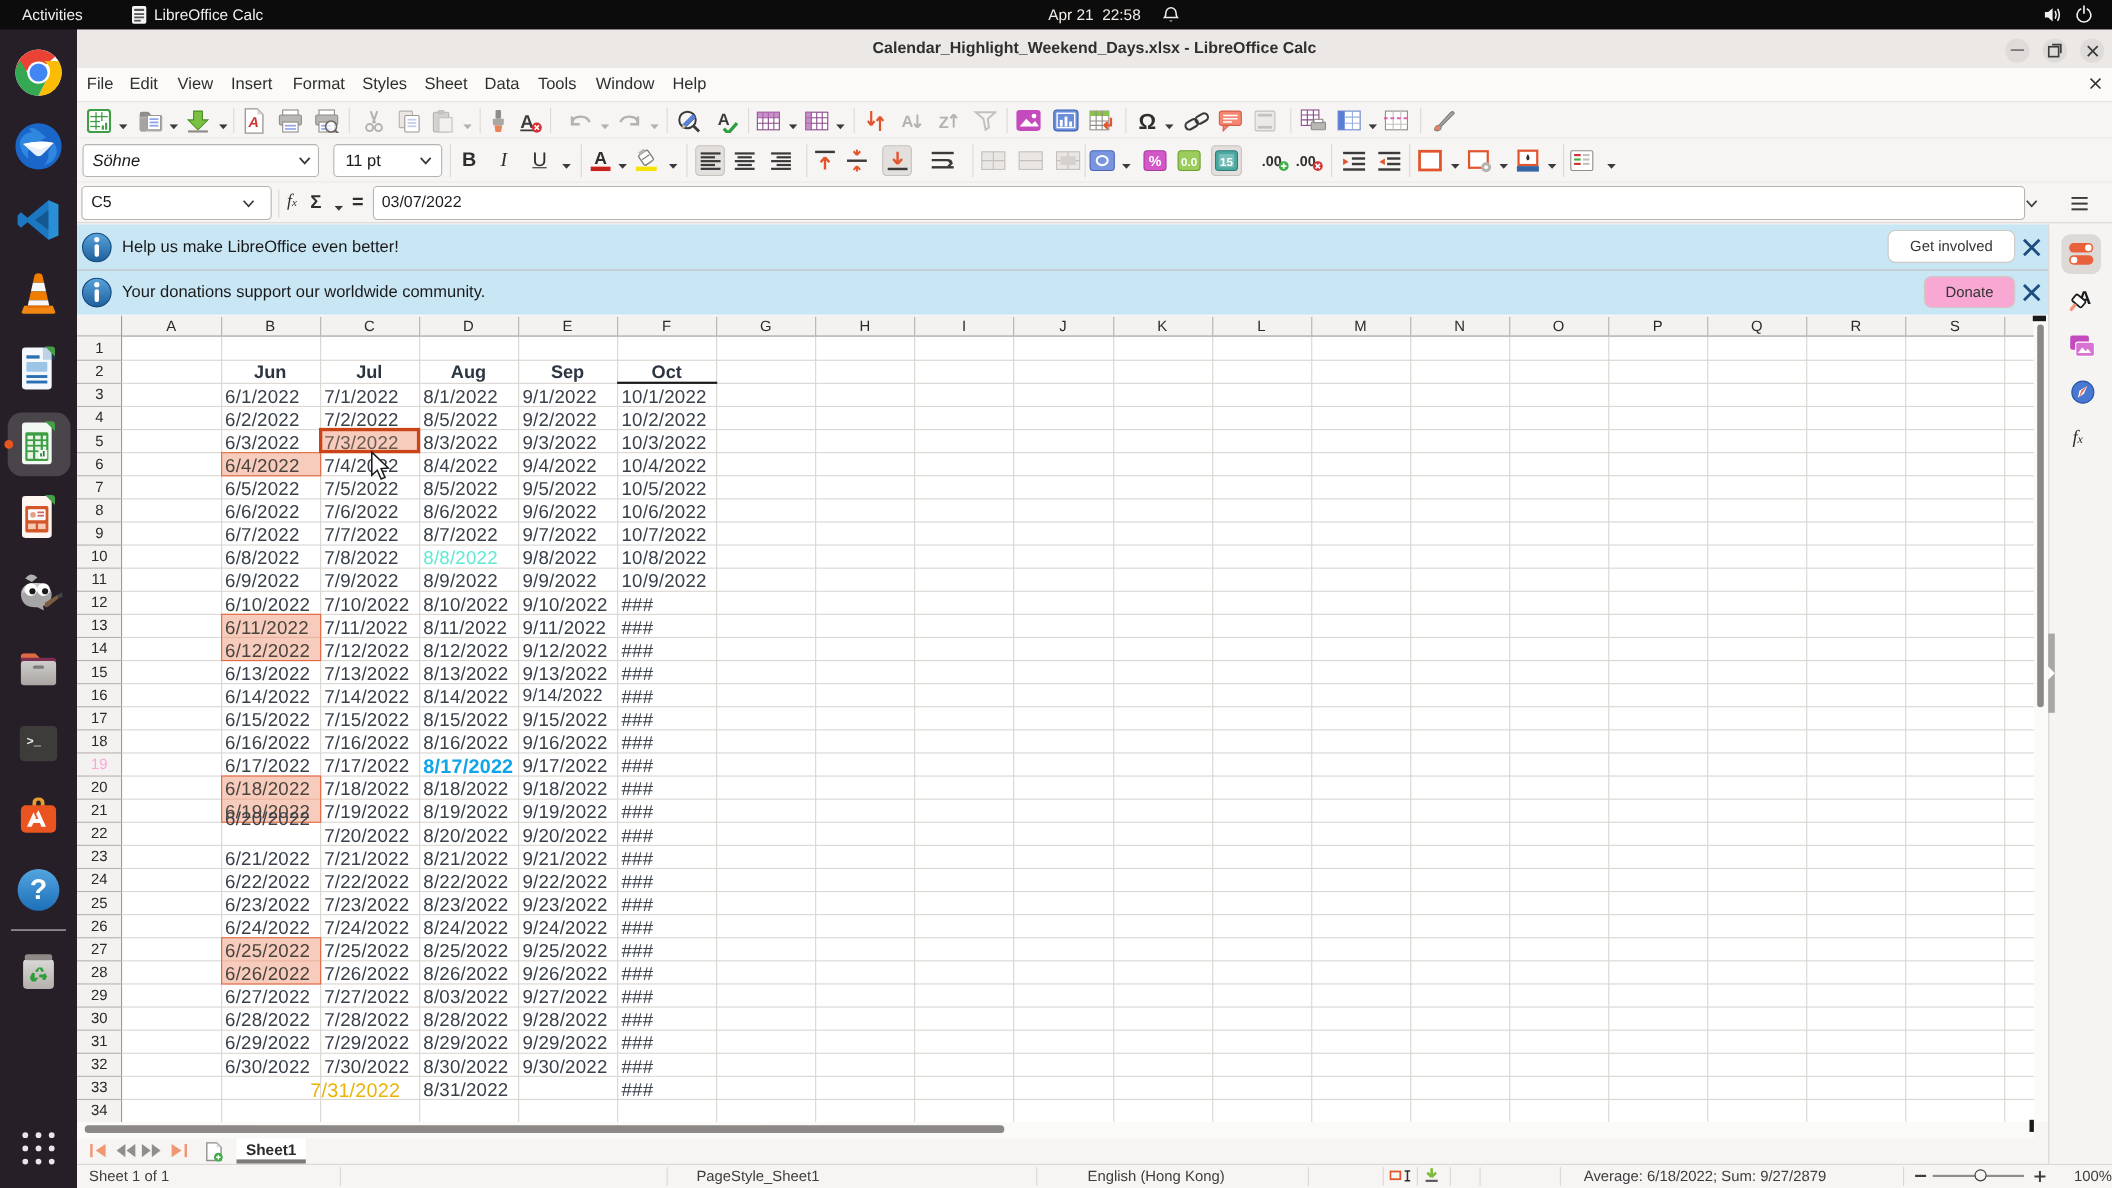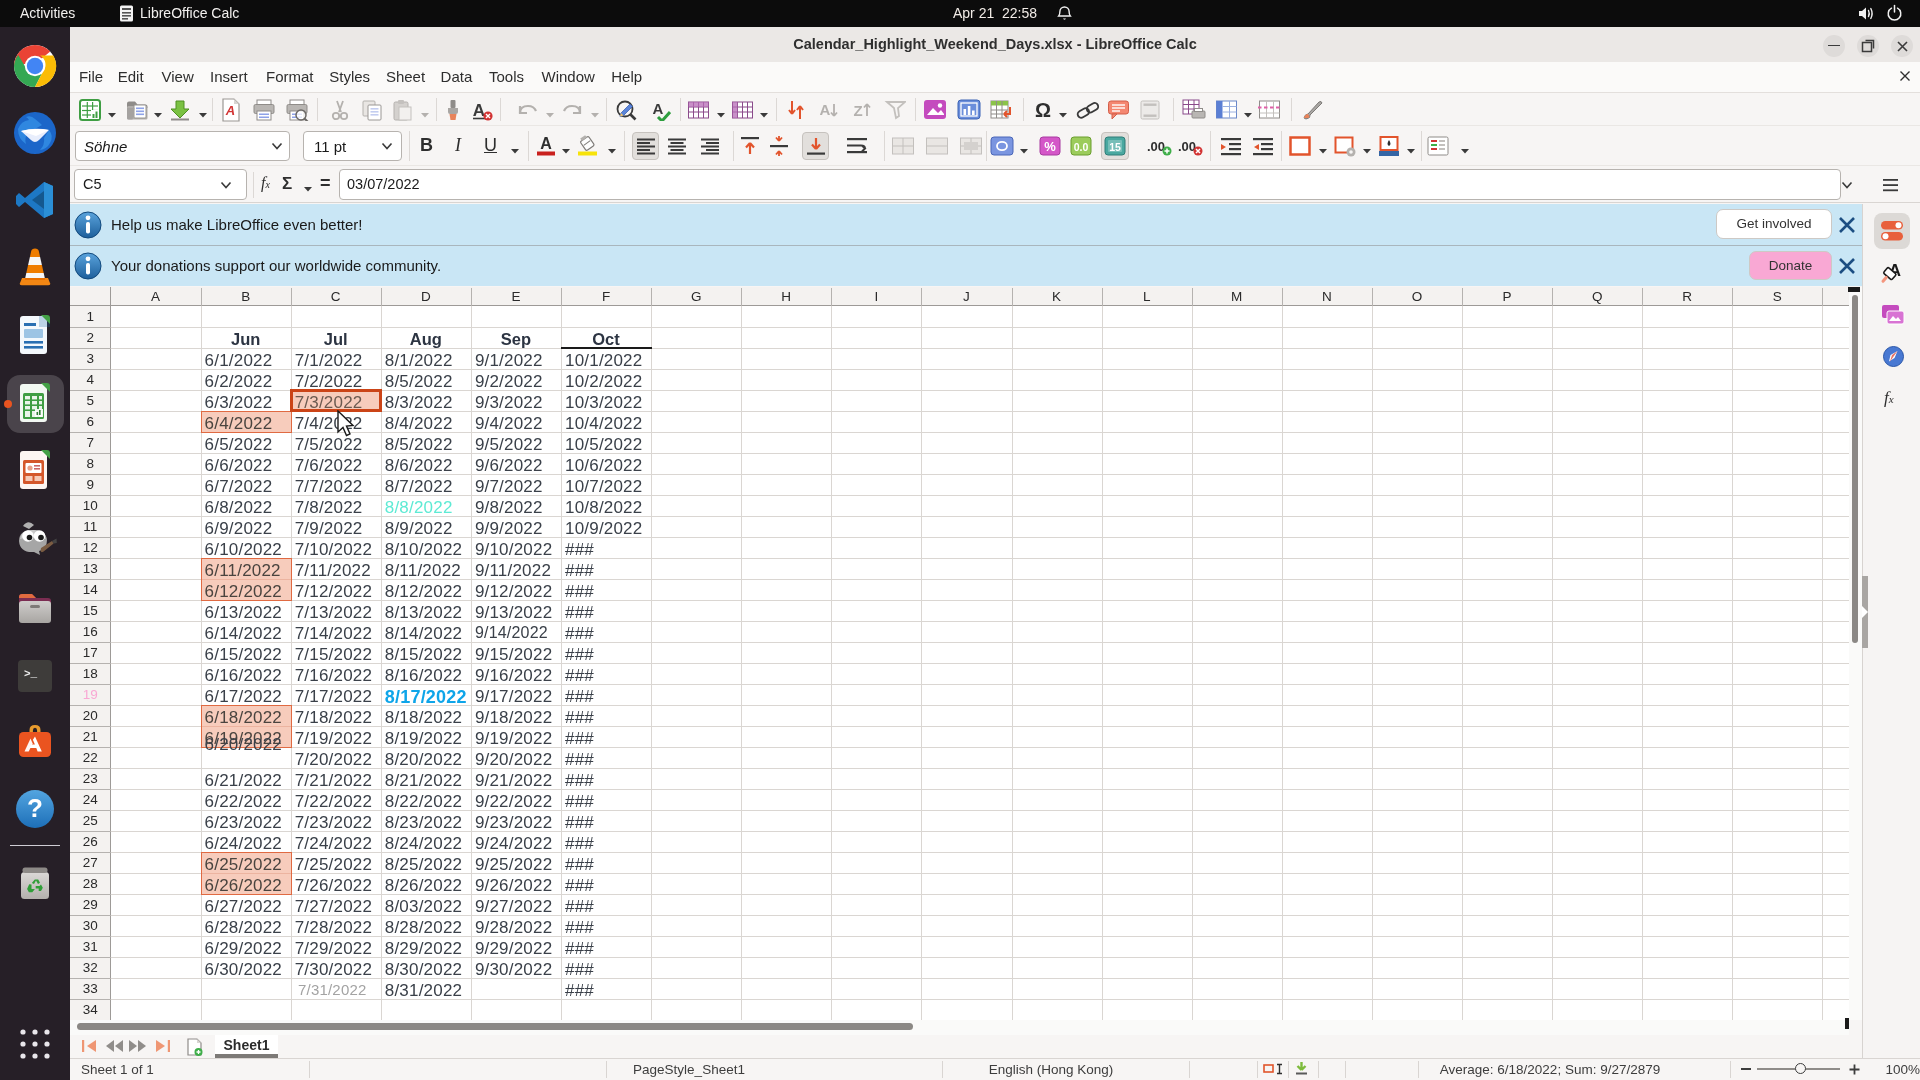--- a/index.html
+++ b/index.html
@@ -923,21 +923,21 @@
 <div class="ab" style="left:294.7px;top:771.0px;width:84.1px;height:17px;font-size:17px;letter-spacing:0.2px;color:#3a4049;white-space:nowrap;">7/21/2022</div>
 <div class="ab" style="left:294.7px;top:792.0px;width:84.1px;height:17px;font-size:17px;letter-spacing:0.2px;color:#3a4049;white-space:nowrap;">7/22/2022</div>
 <div class="ab" style="left:294.7px;top:813.0px;width:84.1px;height:17px;font-size:17px;letter-spacing:0.2px;color:#3a4049;white-space:nowrap;">7/23/2022</div>
 <div class="ab" style="left:294.7px;top:834.0px;width:84.1px;height:17px;font-size:17px;letter-spacing:0.2px;color:#3a4049;white-space:nowrap;">7/24/2022</div>
 <div class="ab" style="left:294.7px;top:855.0px;width:84.1px;height:17px;font-size:17px;letter-spacing:0.2px;color:#3a4049;white-space:nowrap;">7/25/2022</div>
 <div class="ab" style="left:294.7px;top:876.0px;width:84.1px;height:17px;font-size:17px;letter-spacing:0.2px;color:#3a4049;white-space:nowrap;">7/26/2022</div>
 <div class="ab" style="left:294.7px;top:897.0px;width:84.1px;height:17px;font-size:17px;letter-spacing:0.2px;color:#3a4049;white-space:nowrap;">7/27/2022</div>
 <div class="ab" style="left:294.7px;top:918.0px;width:84.1px;height:17px;font-size:17px;letter-spacing:0.2px;color:#3a4049;white-space:nowrap;">7/28/2022</div>
 <div class="ab" style="left:294.7px;top:939.0px;width:84.1px;height:17px;font-size:17px;letter-spacing:0.2px;color:#3a4049;white-space:nowrap;">7/29/2022</div>
 <div class="ab" style="left:294.7px;top:960.0px;width:84.1px;height:17px;font-size:17px;letter-spacing:0.2px;color:#3a4049;white-space:nowrap;">7/30/2022</div>
-<div class="ab" style="left:298px;top:981.0px;width:84.1px;height:17px;font-size:15px;letter-spacing:0.2px;color:#a3a3a3;white-space:nowrap;">7/31/2022</div>
+<div class="ab" style="left:282px;top:981.0px;width:84.1px;height:17px;font-size:18px;letter-spacing:0.2px;color:#eab308;white-space:nowrap;">7/31/2022</div>
 <div class="ab" style="left:384.8px;top:351.0px;width:84.1px;height:17px;font-size:17px;letter-spacing:0.2px;color:#3a4049;white-space:nowrap;">8/1/2022</div>
 <div class="ab" style="left:384.8px;top:372.0px;width:84.1px;height:17px;font-size:17px;letter-spacing:0.2px;color:#3a4049;white-space:nowrap;">8/5/2022</div>
 <div class="ab" style="left:384.8px;top:393.0px;width:84.1px;height:17px;font-size:17px;letter-spacing:0.2px;color:#3a4049;white-space:nowrap;">8/3/2022</div>
 <div class="ab" style="left:384.8px;top:414.0px;width:84.1px;height:17px;font-size:17px;letter-spacing:0.2px;color:#3a4049;white-space:nowrap;">8/4/2022</div>
 <div class="ab" style="left:384.8px;top:435.0px;width:84.1px;height:17px;font-size:17px;letter-spacing:0.2px;color:#3a4049;white-space:nowrap;">8/5/2022</div>
 <div class="ab" style="left:384.8px;top:456.0px;width:84.1px;height:17px;font-size:17px;letter-spacing:0.2px;color:#3a4049;white-space:nowrap;">8/6/2022</div>
 <div class="ab" style="left:384.8px;top:477.0px;width:84.1px;height:17px;font-size:17px;letter-spacing:0.2px;color:#3a4049;white-space:nowrap;">8/7/2022</div>
 <div class="ab" style="left:384.8px;top:498.0px;width:84.1px;height:17px;font-size:17px;letter-spacing:0.2px;color:#5eead4;white-space:nowrap;">8/8/2022</div>
 <div class="ab" style="left:384.8px;top:519.0px;width:84.1px;height:17px;font-size:17px;letter-spacing:0.2px;color:#3a4049;white-space:nowrap;">8/9/2022</div>
 <div class="ab" style="left:384.8px;top:540.0px;width:84.1px;height:17px;font-size:17px;letter-spacing:0.2px;color:#3a4049;white-space:nowrap;">8/10/2022</div>

